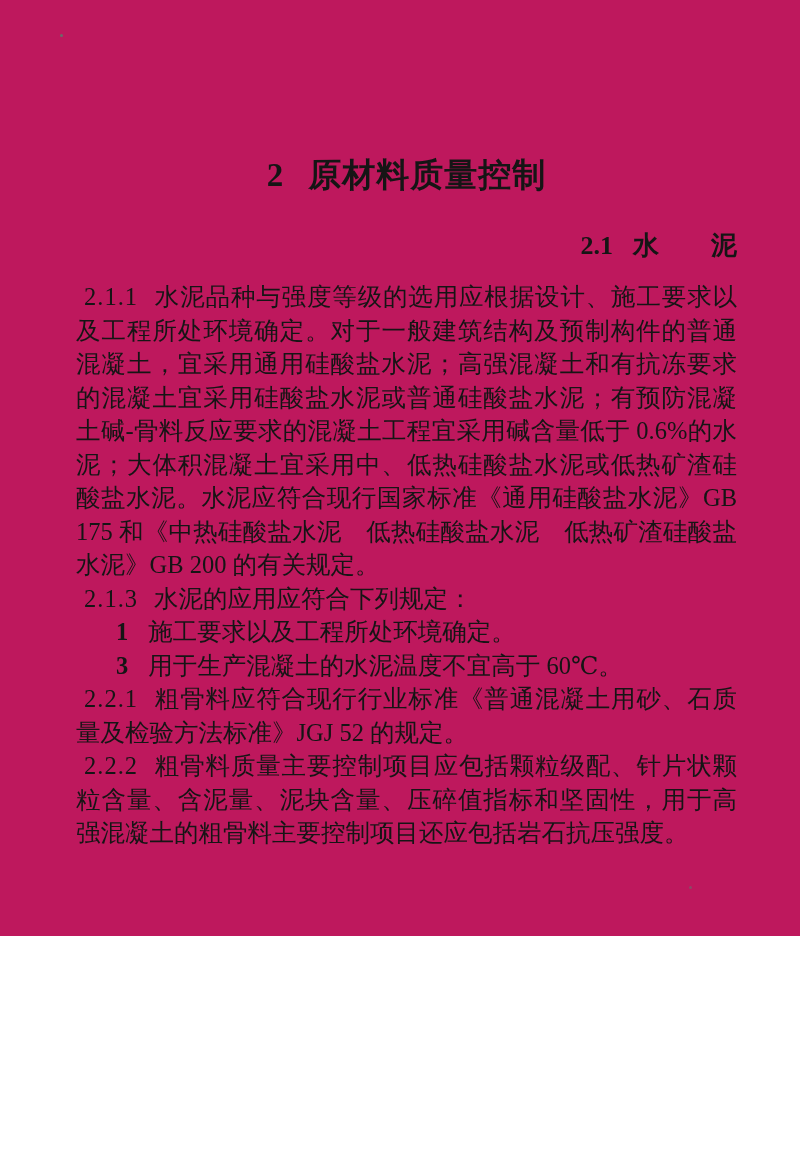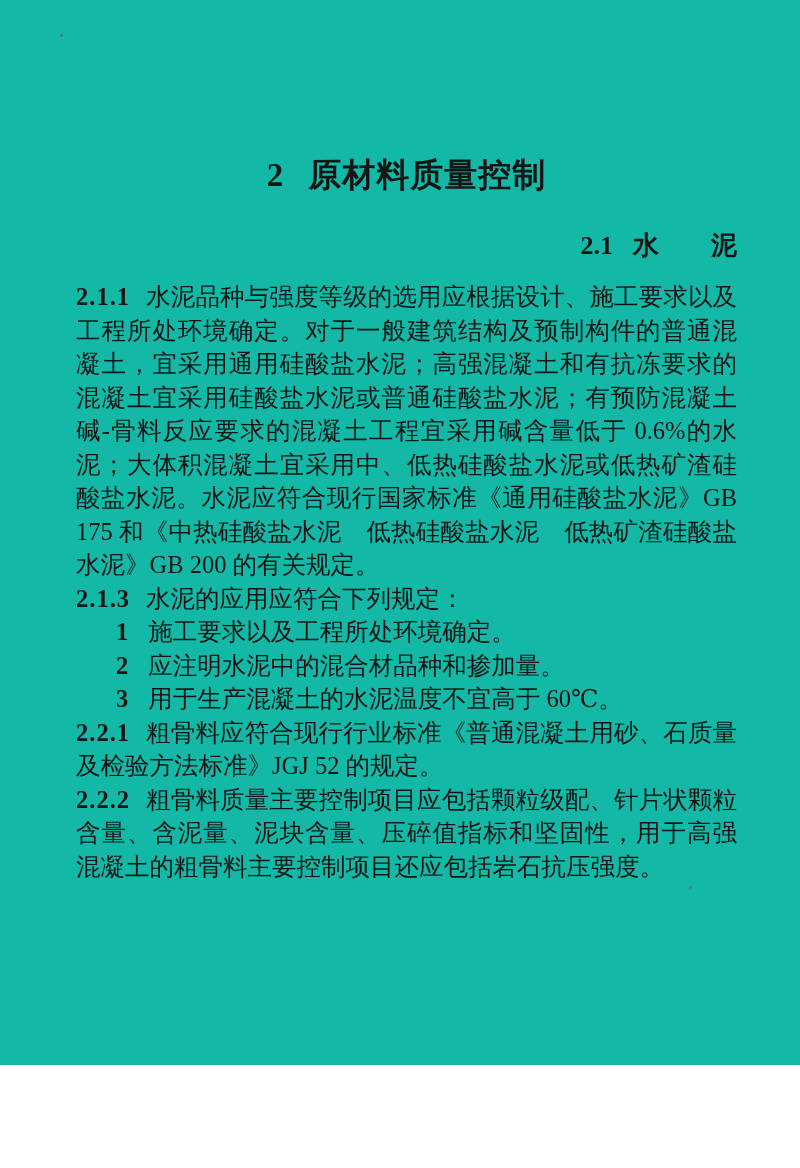--- a/index.html
+++ b/index.html
@@ -4,22 +4,22 @@
 <style>
   html, body { margin: 0; padding: 0; }
   body {
     width: 800px; height: 1168px;
     background: #ffffff;
     font-family: "Liberation Serif", "DejaVu Serif", serif;
     color: #151515;
   }
   .page {
     position: relative;
-    width: 800px; height: 1065px;
-    background: #14b8a6;
+    width: 800px; height: 936px;
+    background: #be185d;
     overflow: hidden;
   }
   .content {
     position: absolute;
     left: 76px; top: 0;
     width: 661px;
   }
   .chapter-title {
     margin: 152px 0 0 0;
     text-align: center;
@@ -39,23 +39,24 @@
   .sec-heading.second { margin: 13px 0 20px 0; }
   .sec-heading .num { margin-right: 20px; }
   p.clause {
     margin: 0;
     font-size: 24.5px;
     line-height: 33.5px;
     text-align: justify;
     text-justify: inter-character;
   }
   p.clause .label {
-    font-weight: bold;
+    font-weight: normal;
     margin-right: 16px;
     letter-spacing: 1px;
+    margin-left: 8px;
   }
   p.item {
     margin: 0;
     padding-left: 40px;
     font-size: 24.5px;
     line-height: 33.5px;
   }
   p.item .inum {
     font-weight: bold;
     margin-right: 20px;
@@ -97,23 +98,20 @@
 
 
     <p class="clause">
       <span class="label">2.1.3</span><span>水泥的应用应符合下列规定：</span>
     </p>
 
     <p class="item">
       <span class="inum">1</span><span>施工要求以及工程所处环境确定。</span>
     </p>
     <p class="item">
-      <span class="inum">2</span><span>应注明水泥中的混合材品种和掺加量。</span>
-    </p>
-    <p class="item">
       <span class="inum">3</span><span>用于生产混凝土的水泥温度不宜高于 60℃。</span>
     </p>
 
 
     <p class="clause">
       <span class="label">2.2.1</span><span>粗骨料应符合现行行业标准《普通混凝土用砂、石质量及检验方法标准》JGJ 52 的规定。</span>
     </p>
 
     <p class="clause">
       <span class="label">2.2.2</span><span>粗骨料质量主要控制项目应包括颗粒级配、针片状颗粒含量、含泥量、泥块含量、压碎值指标和坚固性，用于高强混凝土的粗骨料主要控制项目还应包括岩石抗压强度。</span>

